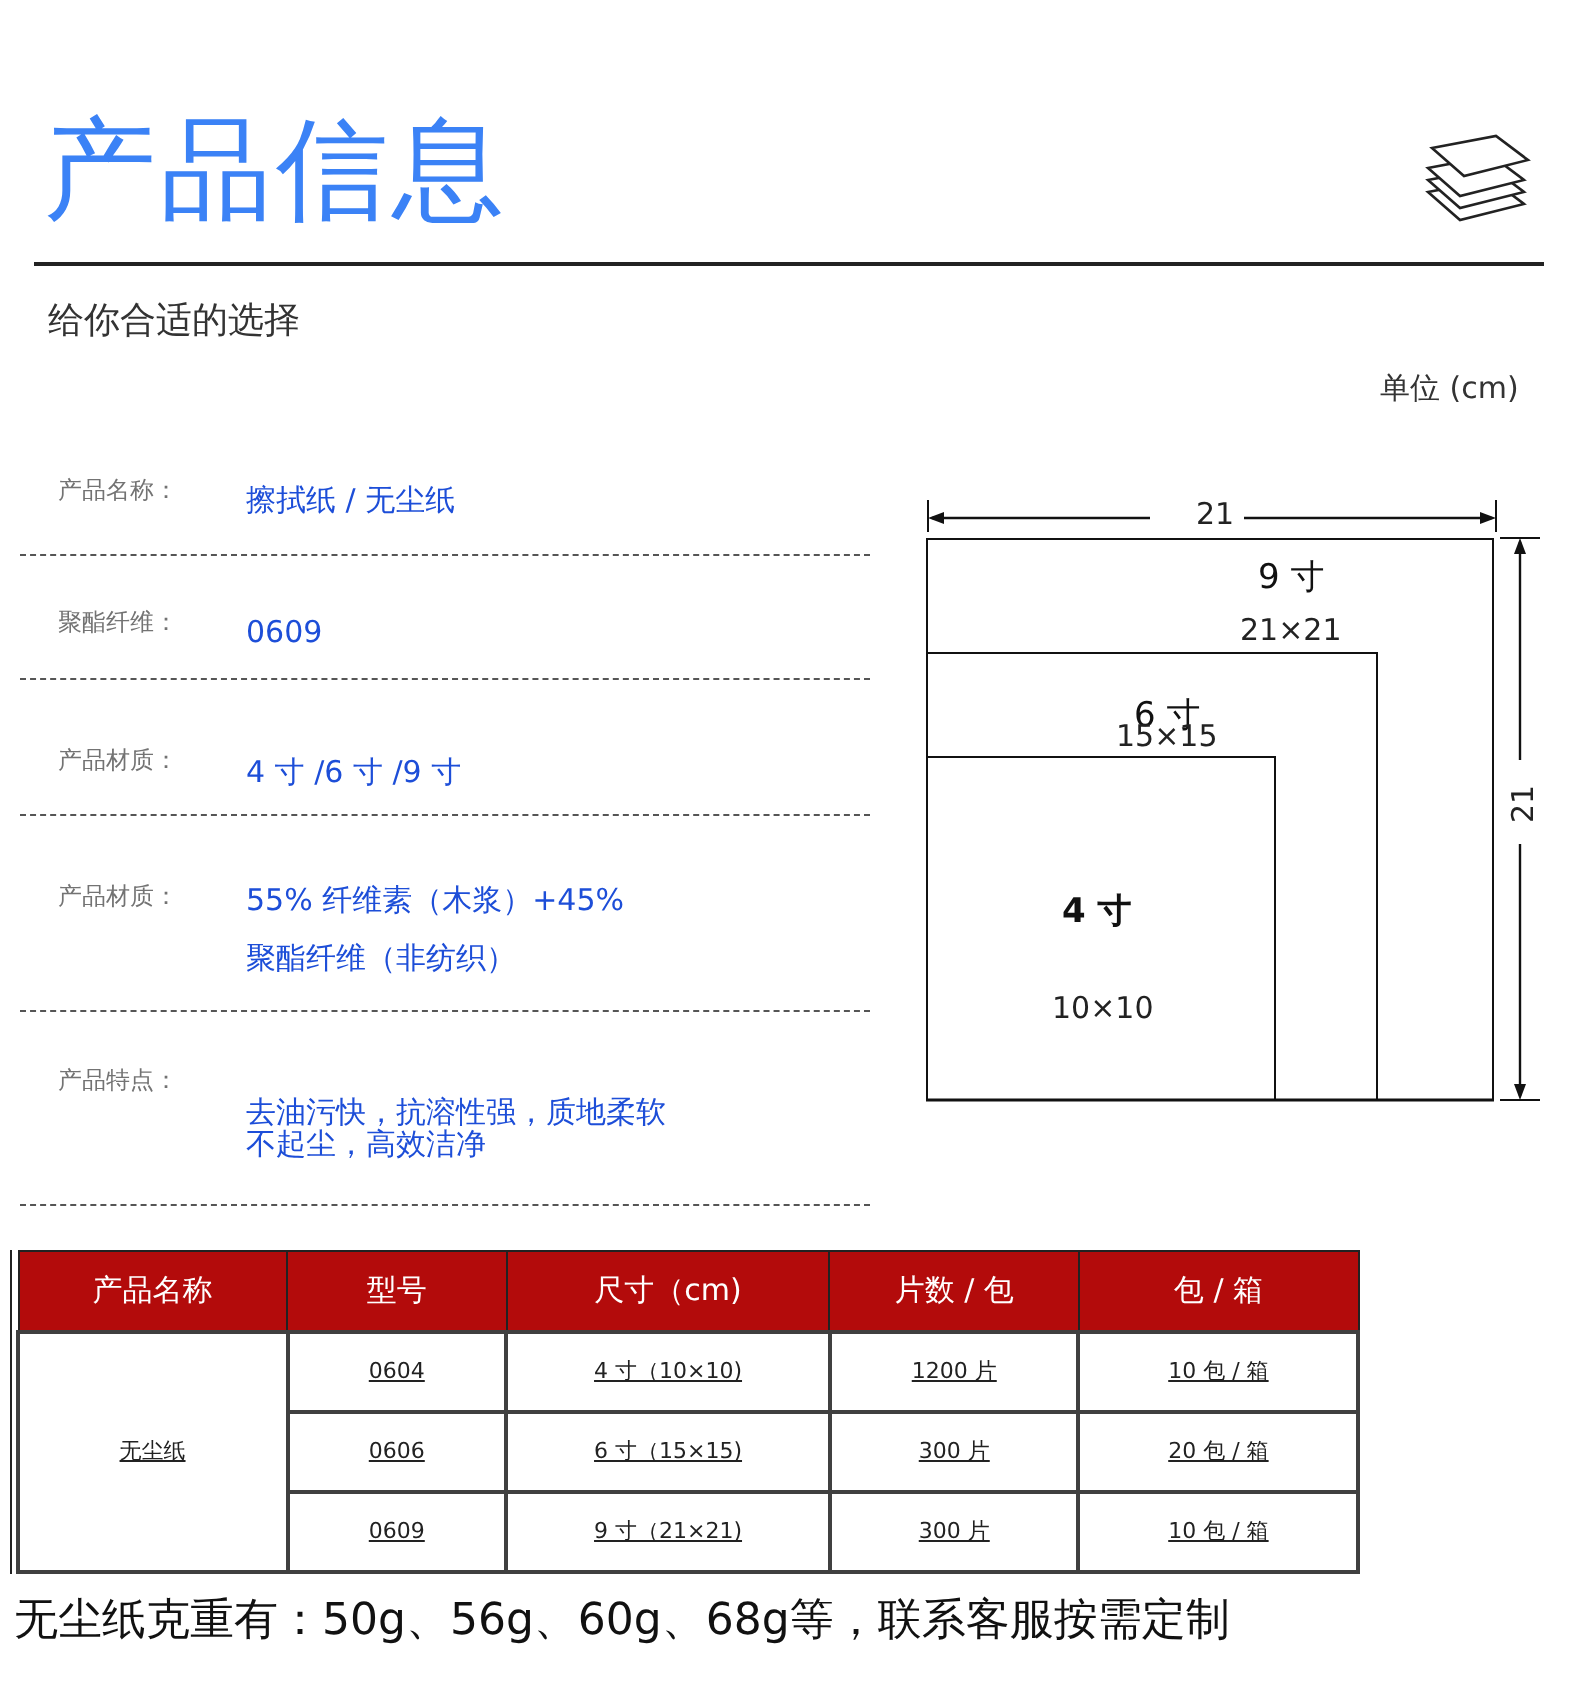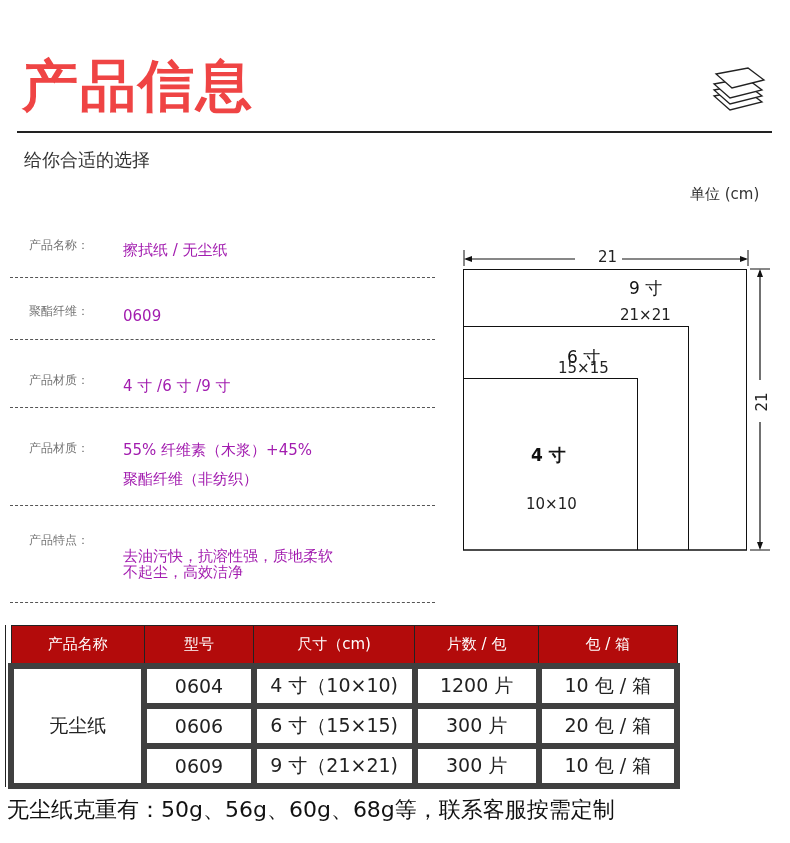--- a/index.html
+++ b/index.html
@@ -1,37 +1,37 @@
 <!DOCTYPE html>
 <html><head>
 <meta charset="utf-8">
 <style>
   * { box-sizing: border-box; margin: 0; padding: 0; }
   html, body { width: 790px; height: 843px; background: #ffffff; overflow: hidden; }
   body { position: relative; font-family: "DejaVu Sans", "Liberation Sans", sans-serif; color: #222; }
 
-  .title { position: absolute; left: 22px; top: 50px; font-size: 56px; font-weight: bold; color: #ef4444; letter-spacing: 2px; line-height: 72px; }
+  .title { position: absolute; left: 22px; top: 50px; font-size: 56px; font-weight: normal; color: #3b82f6; letter-spacing: 2px; line-height: 72px; }
   .stack-icon { position: absolute; left: 708px; top: 60px; width: 60px; height: 60px; }
   .header-rule { position: absolute; left: 17px; top: 131px; width: 755px; height: 2px; background: #222; }
   .subtitle { position: absolute; left: 24px; top: 148px; font-size: 18px; color: #333; }
   .unit { position: absolute; left: 690px; top: 185px; font-size: 15px; color: #333; }
 
   .spec { position: absolute; left: 13px; width: 422px; }
   .spec-label { position: absolute; left: 0; top: 0; font-size: 12px; color: #737373; white-space: nowrap; margin-left: 16px; }
-  .spec-value { position: absolute; left: 110px; top: 3px; font-size: 15px; color: #a21caf; line-height: 28px; white-space: nowrap; }
+  .spec-value { position: absolute; left: 110px; top: 3px; font-size: 15px; color: #1d4ed8; line-height: 28px; white-space: nowrap; }
   .dash { position: absolute; left: 10px; width: 425px; height: 0; border-top: 1px dashed #555; }
 
   .diagram { position: absolute; left: 440px; top: 240px; width: 350px; height: 330px; }
   .box { position: absolute; border: 1.5px solid #111; border-bottom: none; }
   .dlabel { position: absolute; font-size: 17px; color: #111; white-space: nowrap; }
   .dsize { position: absolute; font-size: 15px; color: #222; white-space: nowrap; }
 
   table.spec-table { position: absolute; left: 8px; top: 625px; width: 672px; border-collapse: collapse; }
   .spec-table th { background: #b30b0b; color: #fff; font-weight: normal; font-size: 15px; height: 40px; border-left: 1px solid #222; border-right: 1px solid #222; border-top: 1px solid #222; }
-  .spec-table td { font-size: 19px; color: #222; height: 40px; text-align: center; border: 6px solid #404040; }
+  .spec-table td { font-size: 11px; color: #222; height: 40px; text-align: center; border: 2px solid #404040; text-decoration: underline; }
   .table-left-rule { position: absolute; left: 5px; top: 625px; width: 1px; height: 162px; background: #222; }
 
   .footer-note { position: absolute; left: 7px; top: 795px; font-size: 22px; color: #111; white-space: nowrap; }
 </style>
 </head>
 <body>
 
 <div class="title">产品信息</div>
 
 <svg class="stack-icon" viewBox="0 0 60 60">

